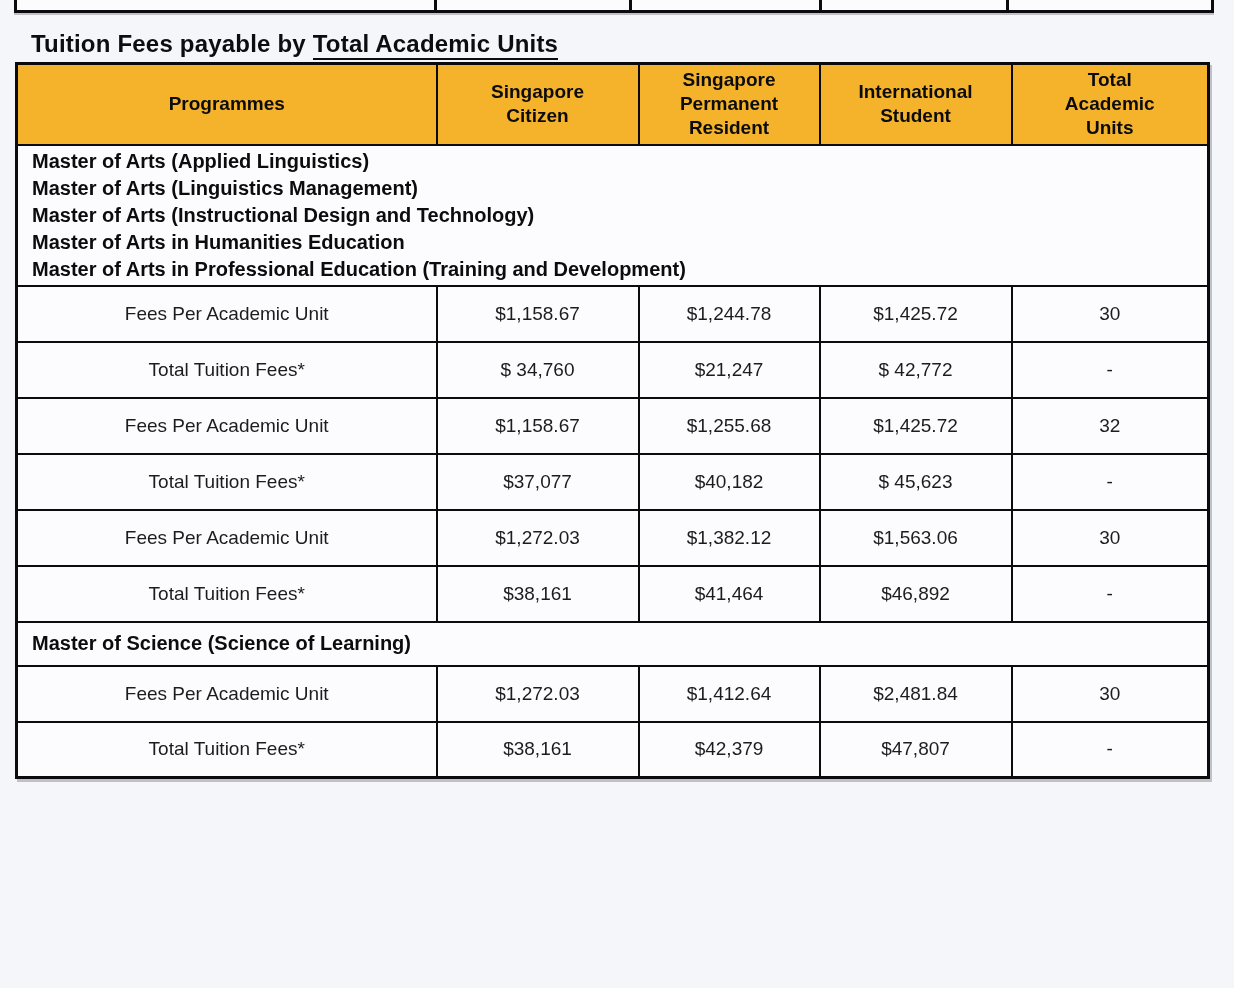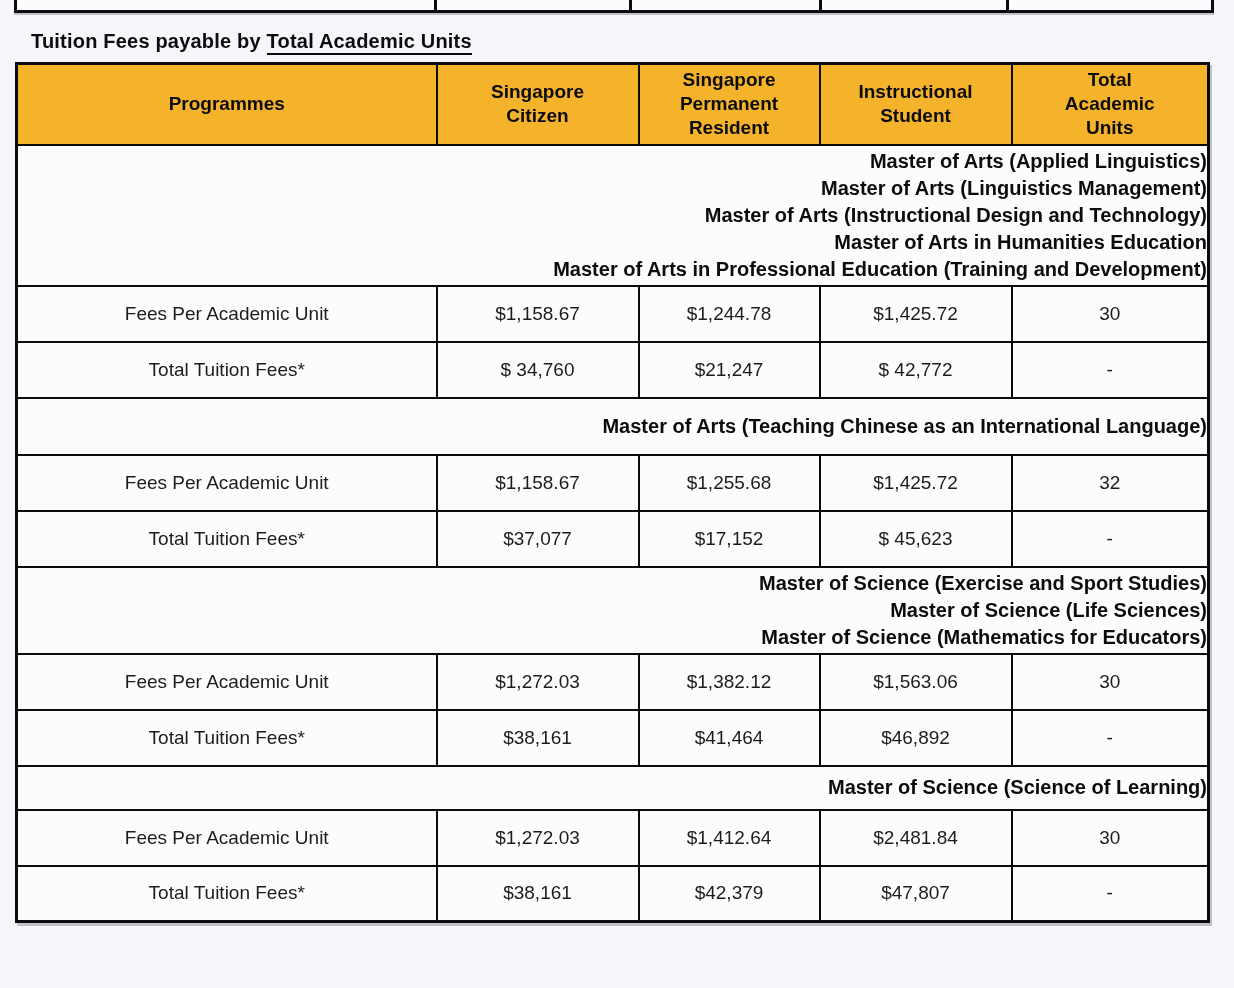--- a/index.html
+++ b/index.html
@@ -23,35 +23,34 @@
     position:absolute;left:14px;top:0;width:1200px;height:13px;
     background:var(--cell-bg);
     border-bottom:3px solid var(--border);
     box-shadow:0 2px 0 rgba(105,105,118,.38);
   }
   .prev-strip .vseg{
     position:absolute;top:0;width:3px;height:13px;background:var(--border);
   }
   .page-title{
     position:absolute;left:31px;top:30px;
-    font-size:20px;font-weight:bold;letter-spacing:.2px;
+    font-size:24px;font-weight:bold;letter-spacing:.2px;
     color:#0D0D0F;white-space:nowrap;
   }
   .page-title .u{border-bottom:2px solid #0D0D0F;padding-bottom:1px;}
   table.fees{
     position:absolute;left:15px;top:62px;width:1192px;
     border-collapse:collapse;table-layout:fixed;
     background:var(--cell-bg);
     border:3px solid var(--border);
     box-shadow:2px 3px 0 rgba(105,105,118,.38);
   }
   table.fees th,table.fees td{
     border:2px solid var(--border);
     vertical-align:middle;
-    text-align:right;
   }
   table.fees thead th{
     background:var(--header-bg);
     height:81px;
     font-size:19px;font-weight:bold;line-height:24px;
     text-align:center;white-space:pre-line;
     color:#0C0C0E;
   }
   td.group-cell{
     text-align:left;padding-left:14px;
@@ -89,21 +88,21 @@
       <col style="width:197px">
   </colgroup>
   <thead>
     <tr>
         <th>Programmes</th>
         <th>Singapore
 Citizen</th>
         <th>Singapore
 Permanent
 Resident</th>
-        <th>Instructional
+        <th>International
 Student</th>
         <th>Total
 Academic
 Units</th>
       </tr>
   </thead>
   <tbody>
       <tr>
         <td class="group-cell" colspan="5" style="height: 141px;">
           <div>Master of Arts (Applied Linguistics)</div>
@@ -120,45 +119,33 @@
         <td>$1,425.72</td>
         <td>30</td>
       </tr>
       <tr class="fee-row">
         <td>Total Tuition Fees*</td>
         <td>$ 34,760</td>
         <td>$21,247</td>
         <td>$ 42,772</td>
         <td>-</td>
       </tr>
-      <tr>
-        <td class="group-cell" colspan="5" style="height: 57px;">
-          <div>Master of Arts (Teaching Chinese as an International Language)</div>
-        </td>
-      </tr>
       <tr class="fee-row">
         <td>Fees Per Academic Unit</td>
         <td>$1,158.67</td>
         <td>$1,255.68</td>
         <td>$1,425.72</td>
         <td>32</td>
       </tr>
       <tr class="fee-row">
         <td>Total Tuition Fees*</td>
         <td>$37,077</td>
-        <td>$17,152</td>
+        <td>$40,182</td>
         <td>$ 45,623</td>
         <td>-</td>
-      </tr>
-      <tr>
-        <td class="group-cell" colspan="5" style="height: 87px;">
-          <div>Master of Science (Exercise and Sport Studies)</div>
-          <div>Master of Science (Life Sciences)</div>
-          <div>Master of Science (Mathematics for Educators)</div>
-        </td>
       </tr>
       <tr class="fee-row">
         <td>Fees Per Academic Unit</td>
         <td>$1,272.03</td>
         <td>$1,382.12</td>
         <td>$1,563.06</td>
         <td>30</td>
       </tr>
       <tr class="fee-row">
         <td>Total Tuition Fees*</td>

